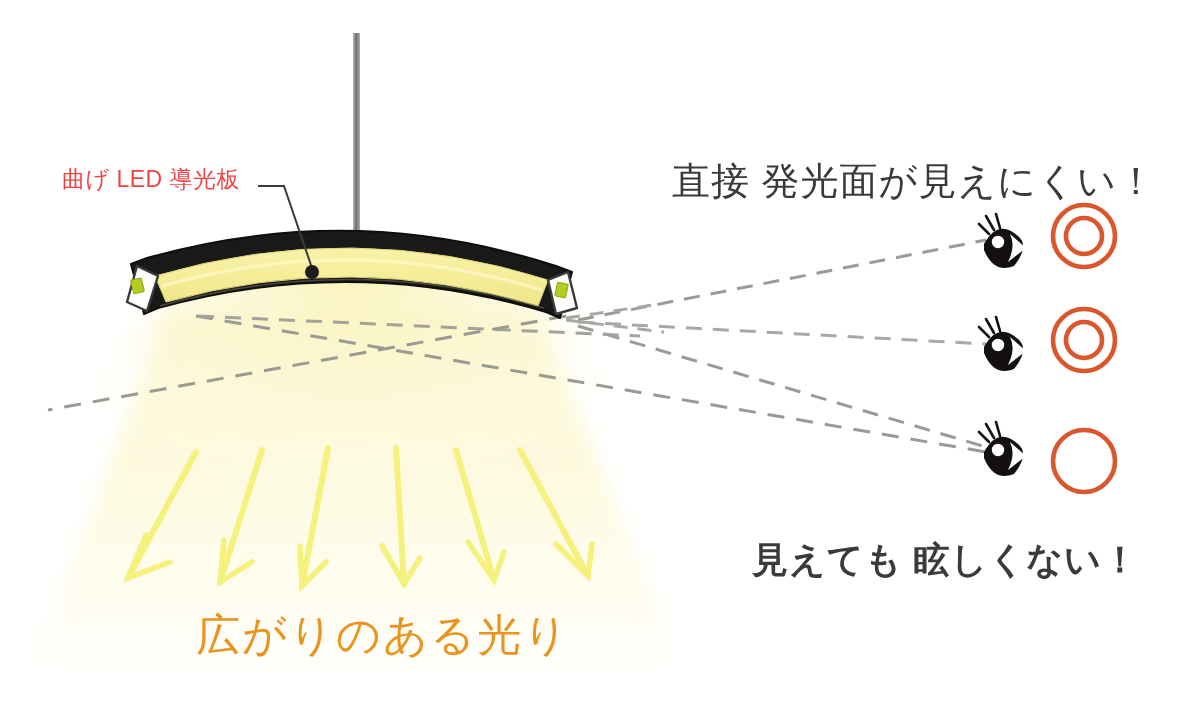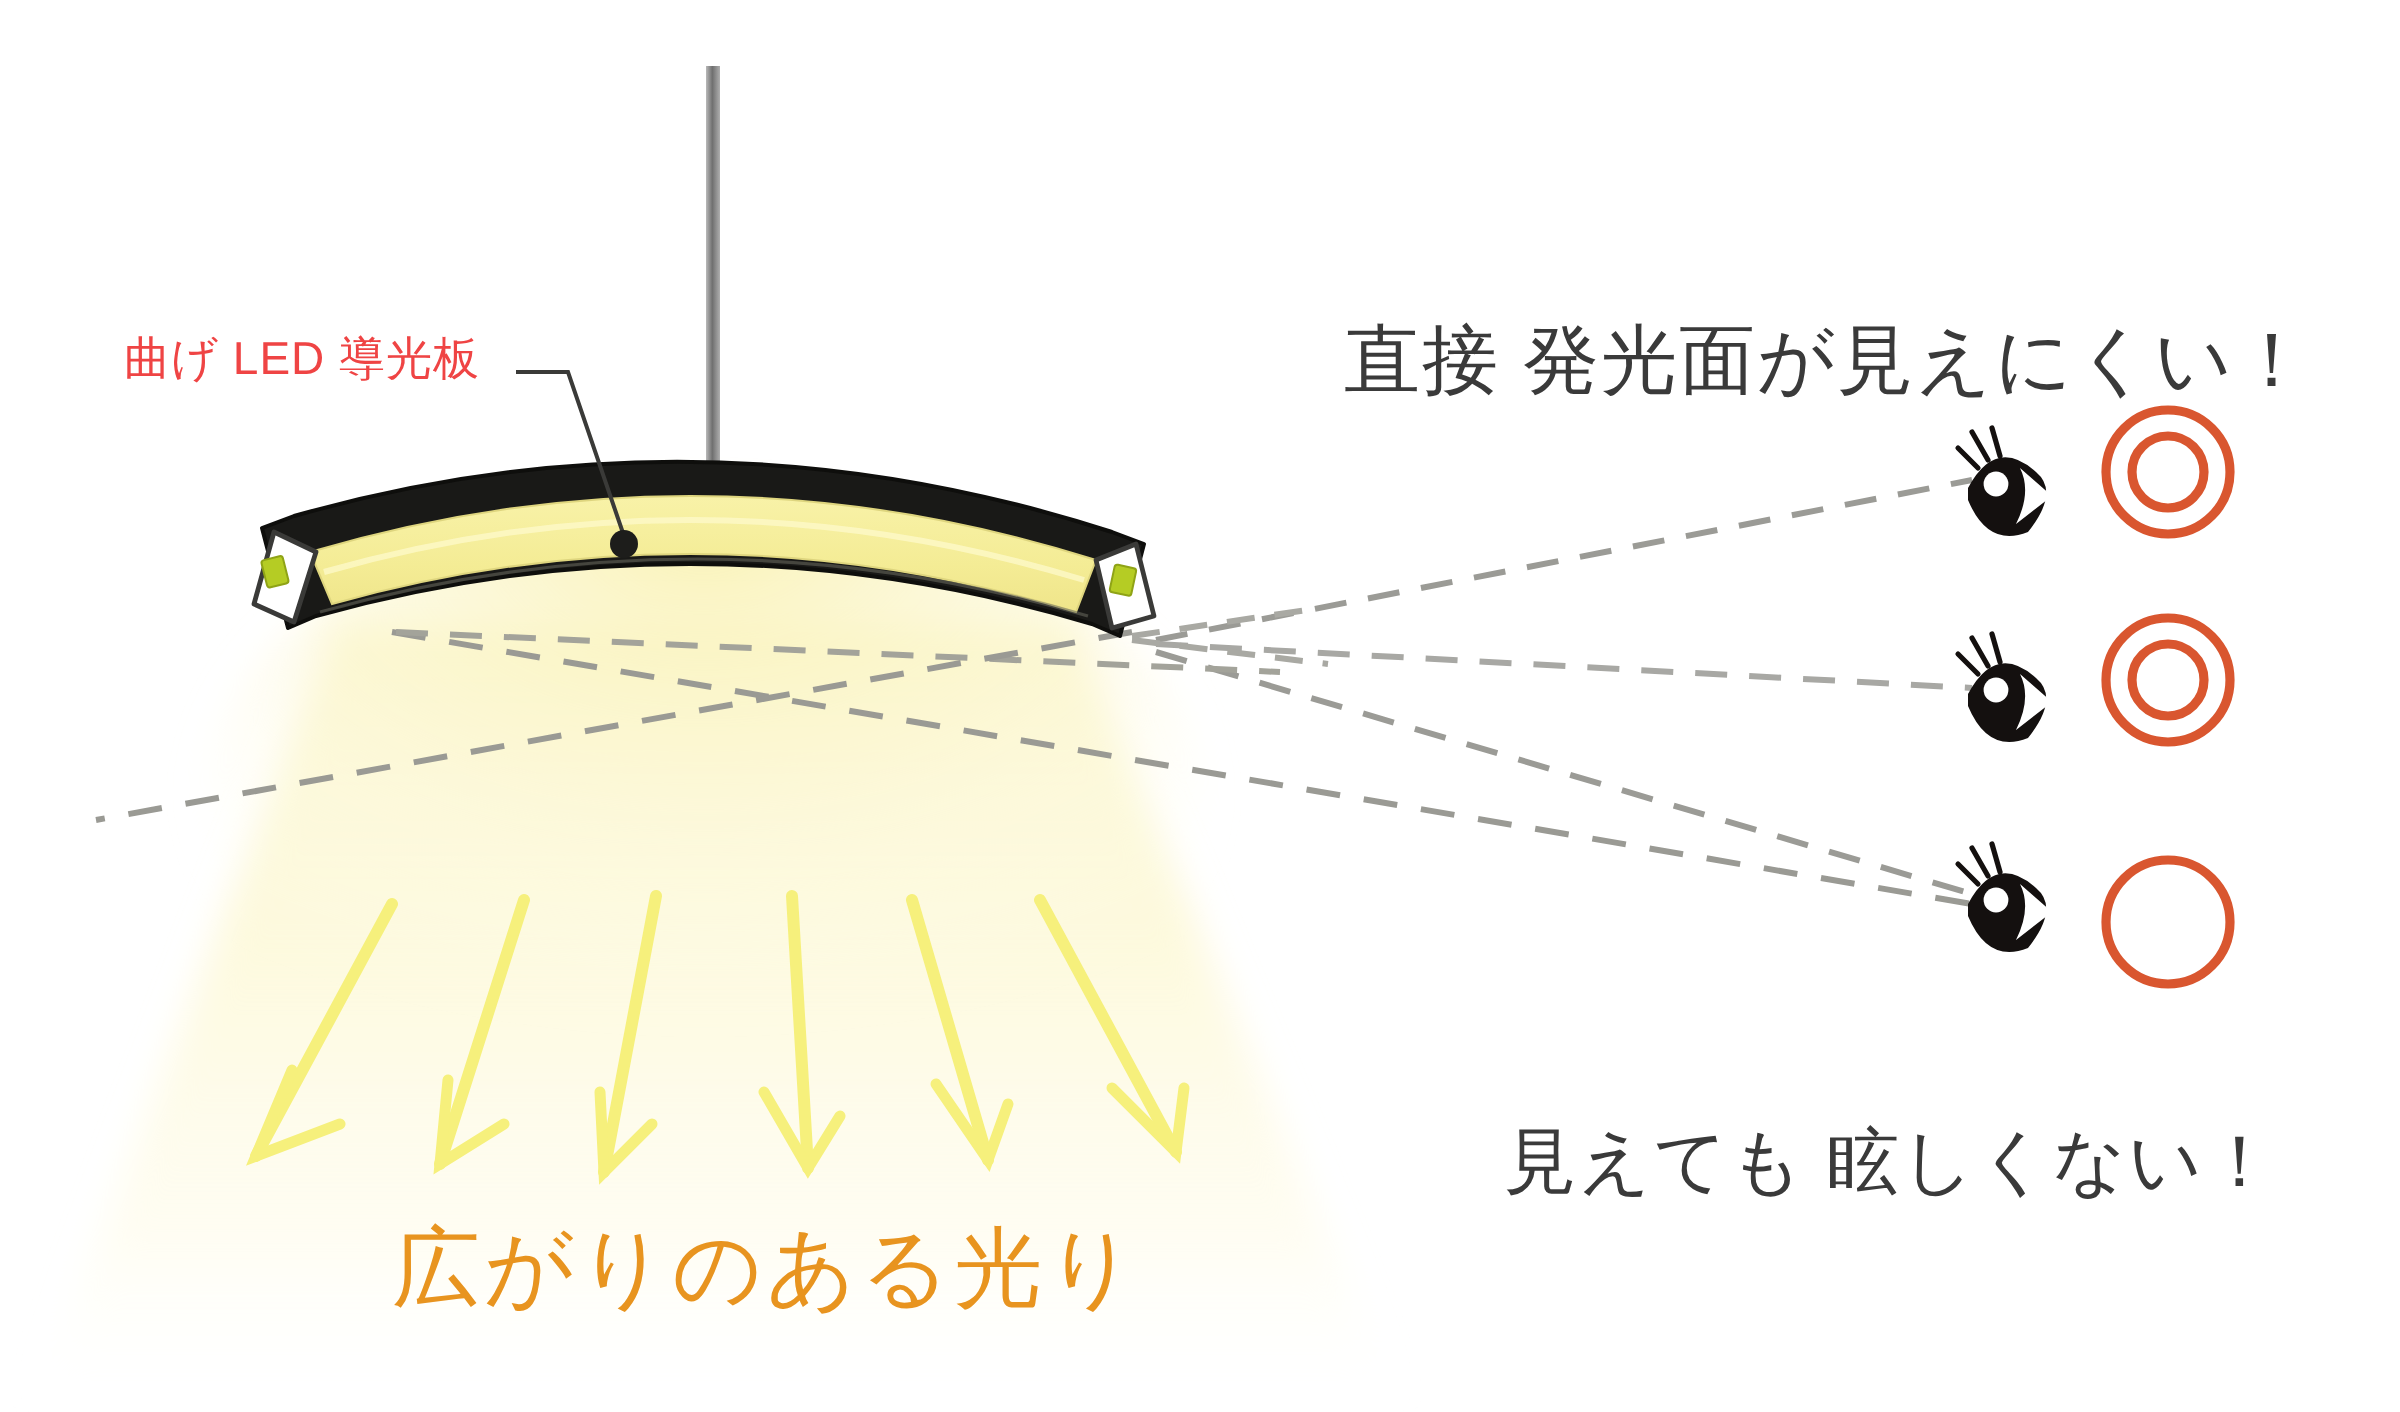--- a/index.html
+++ b/index.html
@@ -46,22 +46,21 @@
     color: #3a3a3a;
     font-weight: 400;
     margin-top: 48px;
   }
   #headline-notglare {
     left: 752px;
     top: 542px;
     font-size: 36px;
     letter-spacing: 1px;
     color: #3a3a3a;
-    font-weight: 400;
-    margin-top: 21px;
+    font-weight: 700;
   }
   #caption-spread {
     left: 196px;
     top: 613px;
     font-size: 44px;
     letter-spacing: 2px;
     color: #e8941f;
     font-weight: 400;
   }
 </style>

